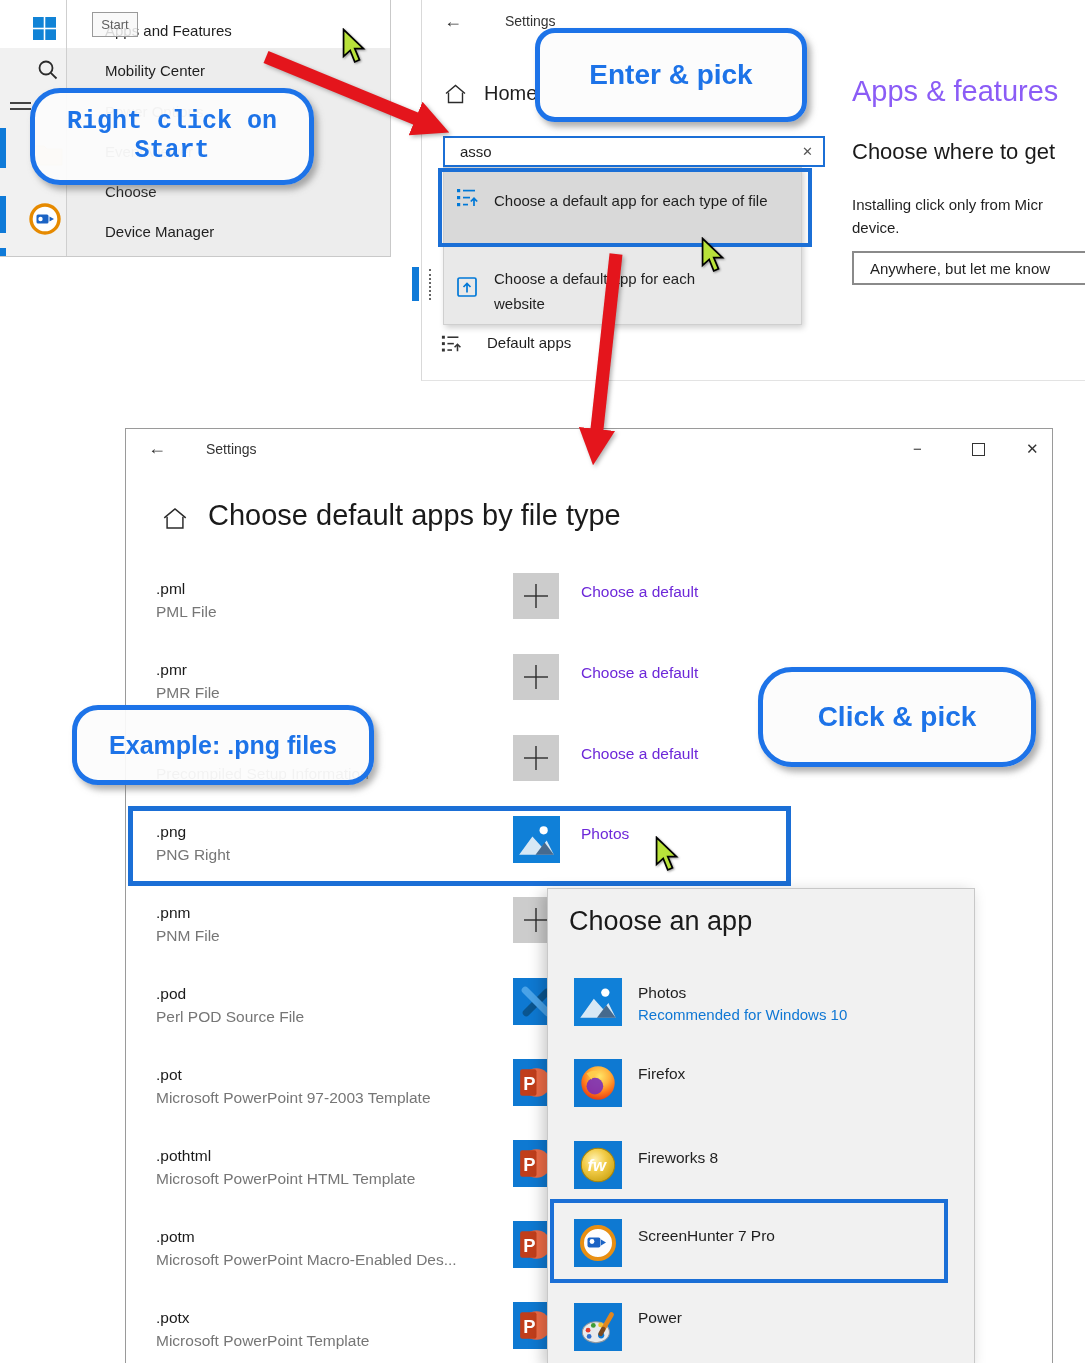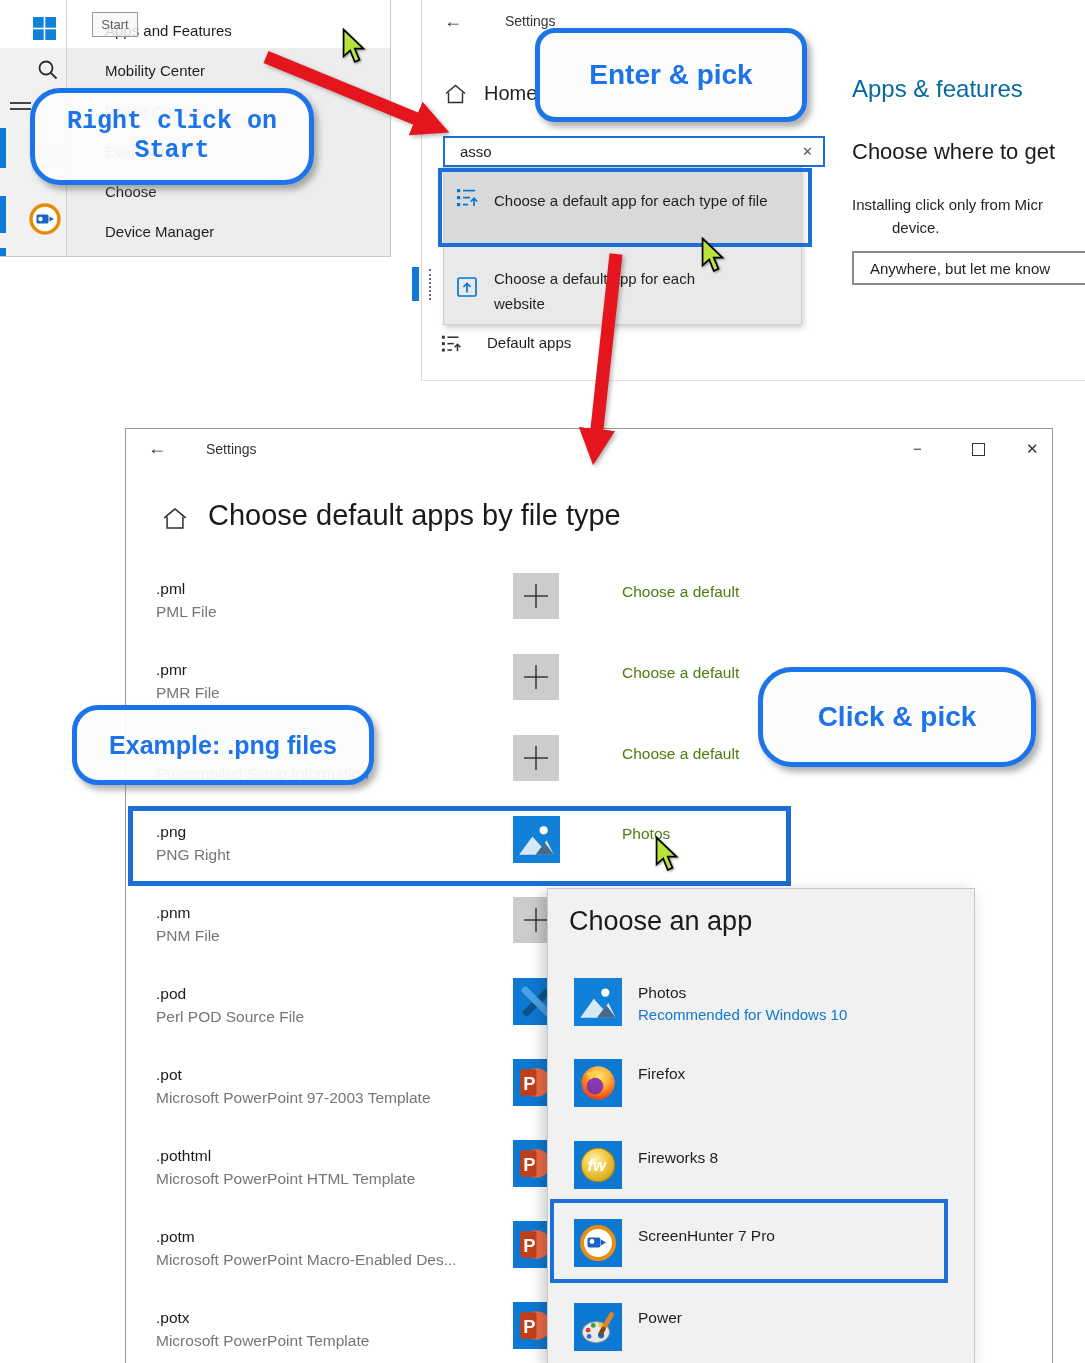--- a/index.html
+++ b/index.html
@@ -8,21 +8,21 @@
   .abs{position:absolute;}
   .nw{white-space:nowrap;}
   .callout{position:absolute;border:5px solid #1d73e8;border-radius:30px;background:rgba(252,252,252,.93);
            color:#1d73e8;font-weight:bold;display:flex;align-items:center;justify-content:center;
            text-align:center;box-shadow:4px 5px 6px rgba(110,110,110,.55);z-index:40;line-height:1.15;}
   .bluebox{position:absolute;border:5px solid #1b6fd6;z-index:25;}
   .tile{position:absolute;width:47px;height:47px;}
   .plusbtn{position:absolute;width:46px;height:46px;background:#cccccc;display:flex;align-items:center;justify-content:center;}
   .rowext{position:absolute;font-size:15.5px;color:#1a1a1a;}
   .rowdesc{position:absolute;font-size:15.5px;color:#767676;}
-  .applabel{position:absolute;font-size:15.5px;color:#4d7c0f;margin-left:41px;}
+  .applabel{position:absolute;font-size:15.5px;color:#6d28d9;}
   .menu-item{position:absolute;left:105px;font-size:15px;color:#1f1f1f;}
   .titlebar-txt{font-size:14px;color:#333;}
   .winctl{position:absolute;font-size:15px;color:#333;}
   svg{display:block;}
   .cursor{position:absolute;z-index:60;filter:drop-shadow(1px 1px 1px rgba(0,0,0,.4));}
   .redarrow{position:absolute;left:0;top:0;z-index:50;pointer-events:none;filter:drop-shadow(2px 2px 2px rgba(0,0,0,.3));}
 </style>
 </head>
 <body>
 
@@ -150,24 +150,24 @@
     <g stroke="#333" stroke-width="1.7" fill="none">
       <line x1="7" y1="4.6" x2="19" y2="4.6"></line>
         <line x1="7" y1="11.6" x2="14" y2="11.6"></line>
         <line x1="7" y1="18.6" x2="12" y2="18.6"></line>
       <path d="M18,20 V12.5 M14.8,15.5 L18,12.3 L21.2,15.5"></path>
     </g>
   </svg>
 </span>
 <span class="abs" style="left:487px;top:334px;font-size:15px;">Default apps</span>
 
-<div class="abs nw" style="left:852px;top:75px;font-size:24px;color:#0369a1;">Apps &amp; features</div>
+<div class="abs nw" style="left:852px;top:75px;font-size:29px;color:#8b5cf6;">Apps &amp; features</div>
 <div class="abs nw" style="left:852px;top:139px;font-size:22px;color:#1a1a1a;">Choose where to get</div>
 <div class="abs nw" style="left:852px;top:196px;font-size:15px;">Installing click only from Micr</div>
-<div class="abs nw" style="left:852px;top:219px;font-size:15px;margin-left:40px;">device.</div>
+<div class="abs nw" style="left:852px;top:219px;font-size:15px;">device.</div>
 <div class="abs" style="left:852px;top:251px;width:250px;height:30px;border:2px solid #8a8a8a;background:#fff;display:flex;align-items:center;padding-left:16px;">
   <span class="nw" style="font-size:15px;">Anywhere, but let me know</span>
 </div>
 
 <div class="callout" style="left:535px;top:28px;width:262px;height:84px;font-size:28px;border-radius:20px;">Enter &amp; pick</div>
 
 <div class="abs" style="left:125px;top:428px;width:926px;height:935px;background:#ffffff;border:1px solid #9a9a9a;border-bottom:none;"></div>
 
 <span class="abs titlebar-txt" style="left:148px;top:438px;font-size:18px;">←</span>
 <span class="abs titlebar-txt" style="left:206px;top:441px;">Settings</span>

